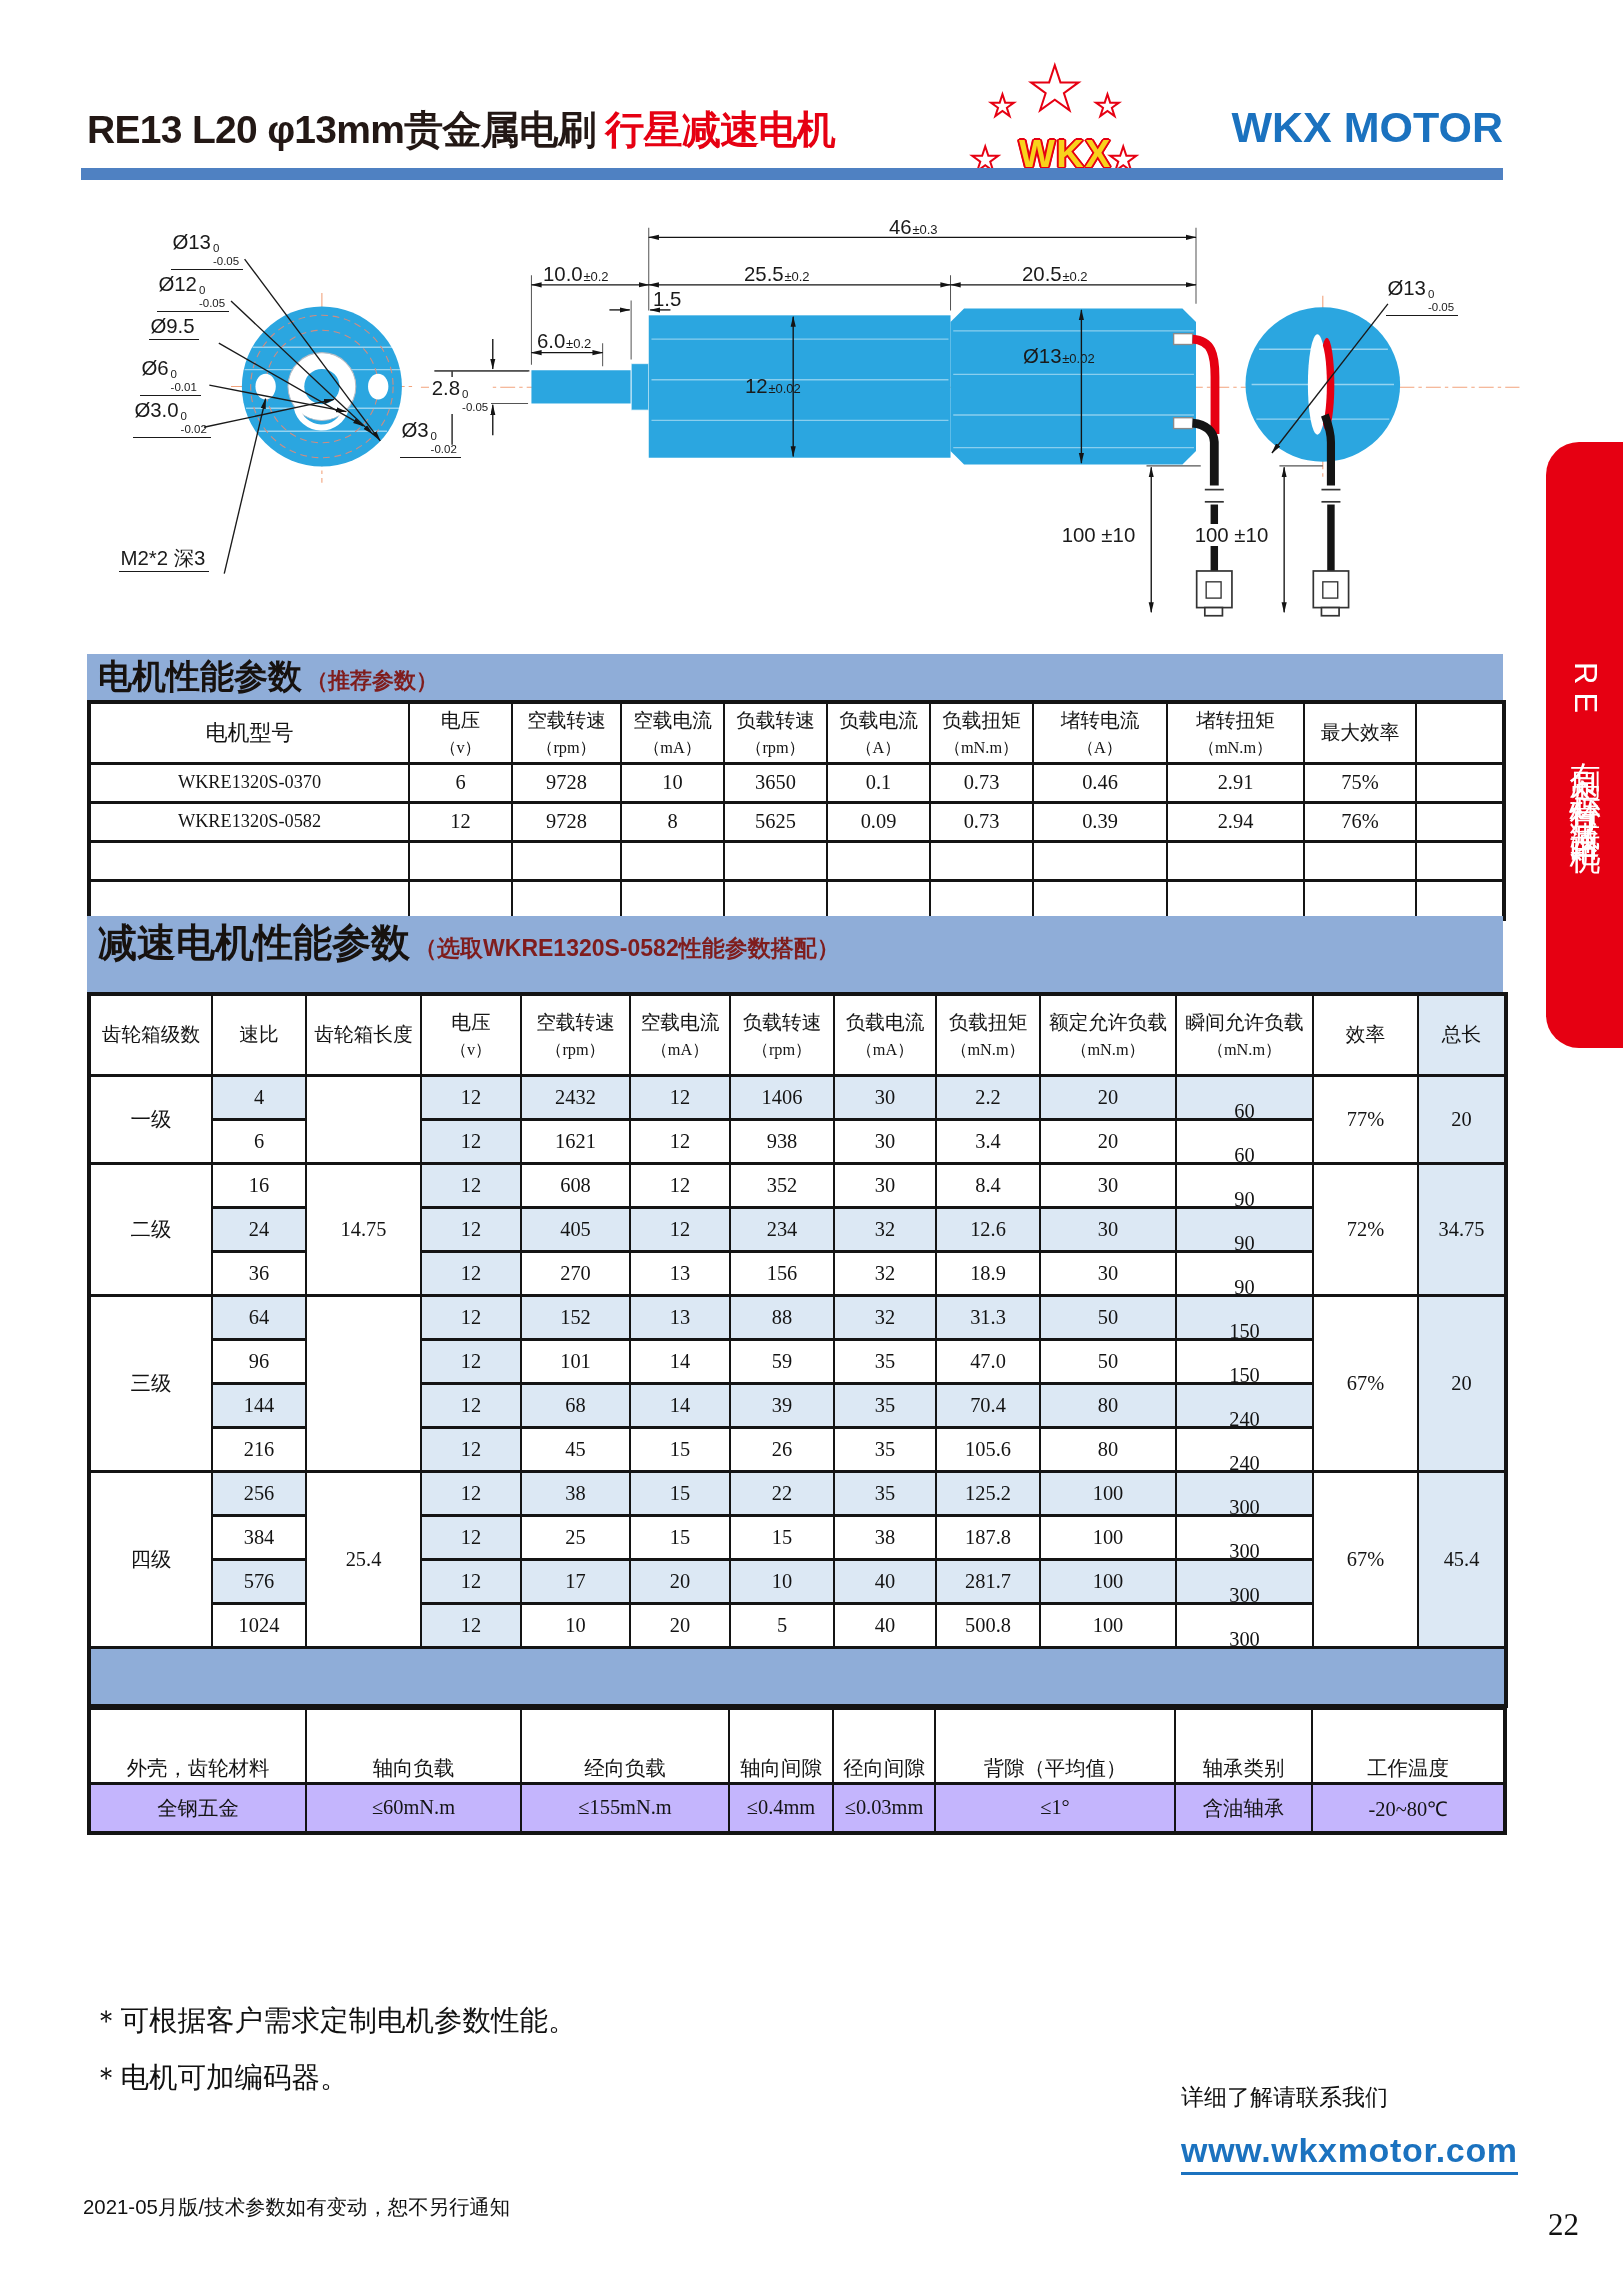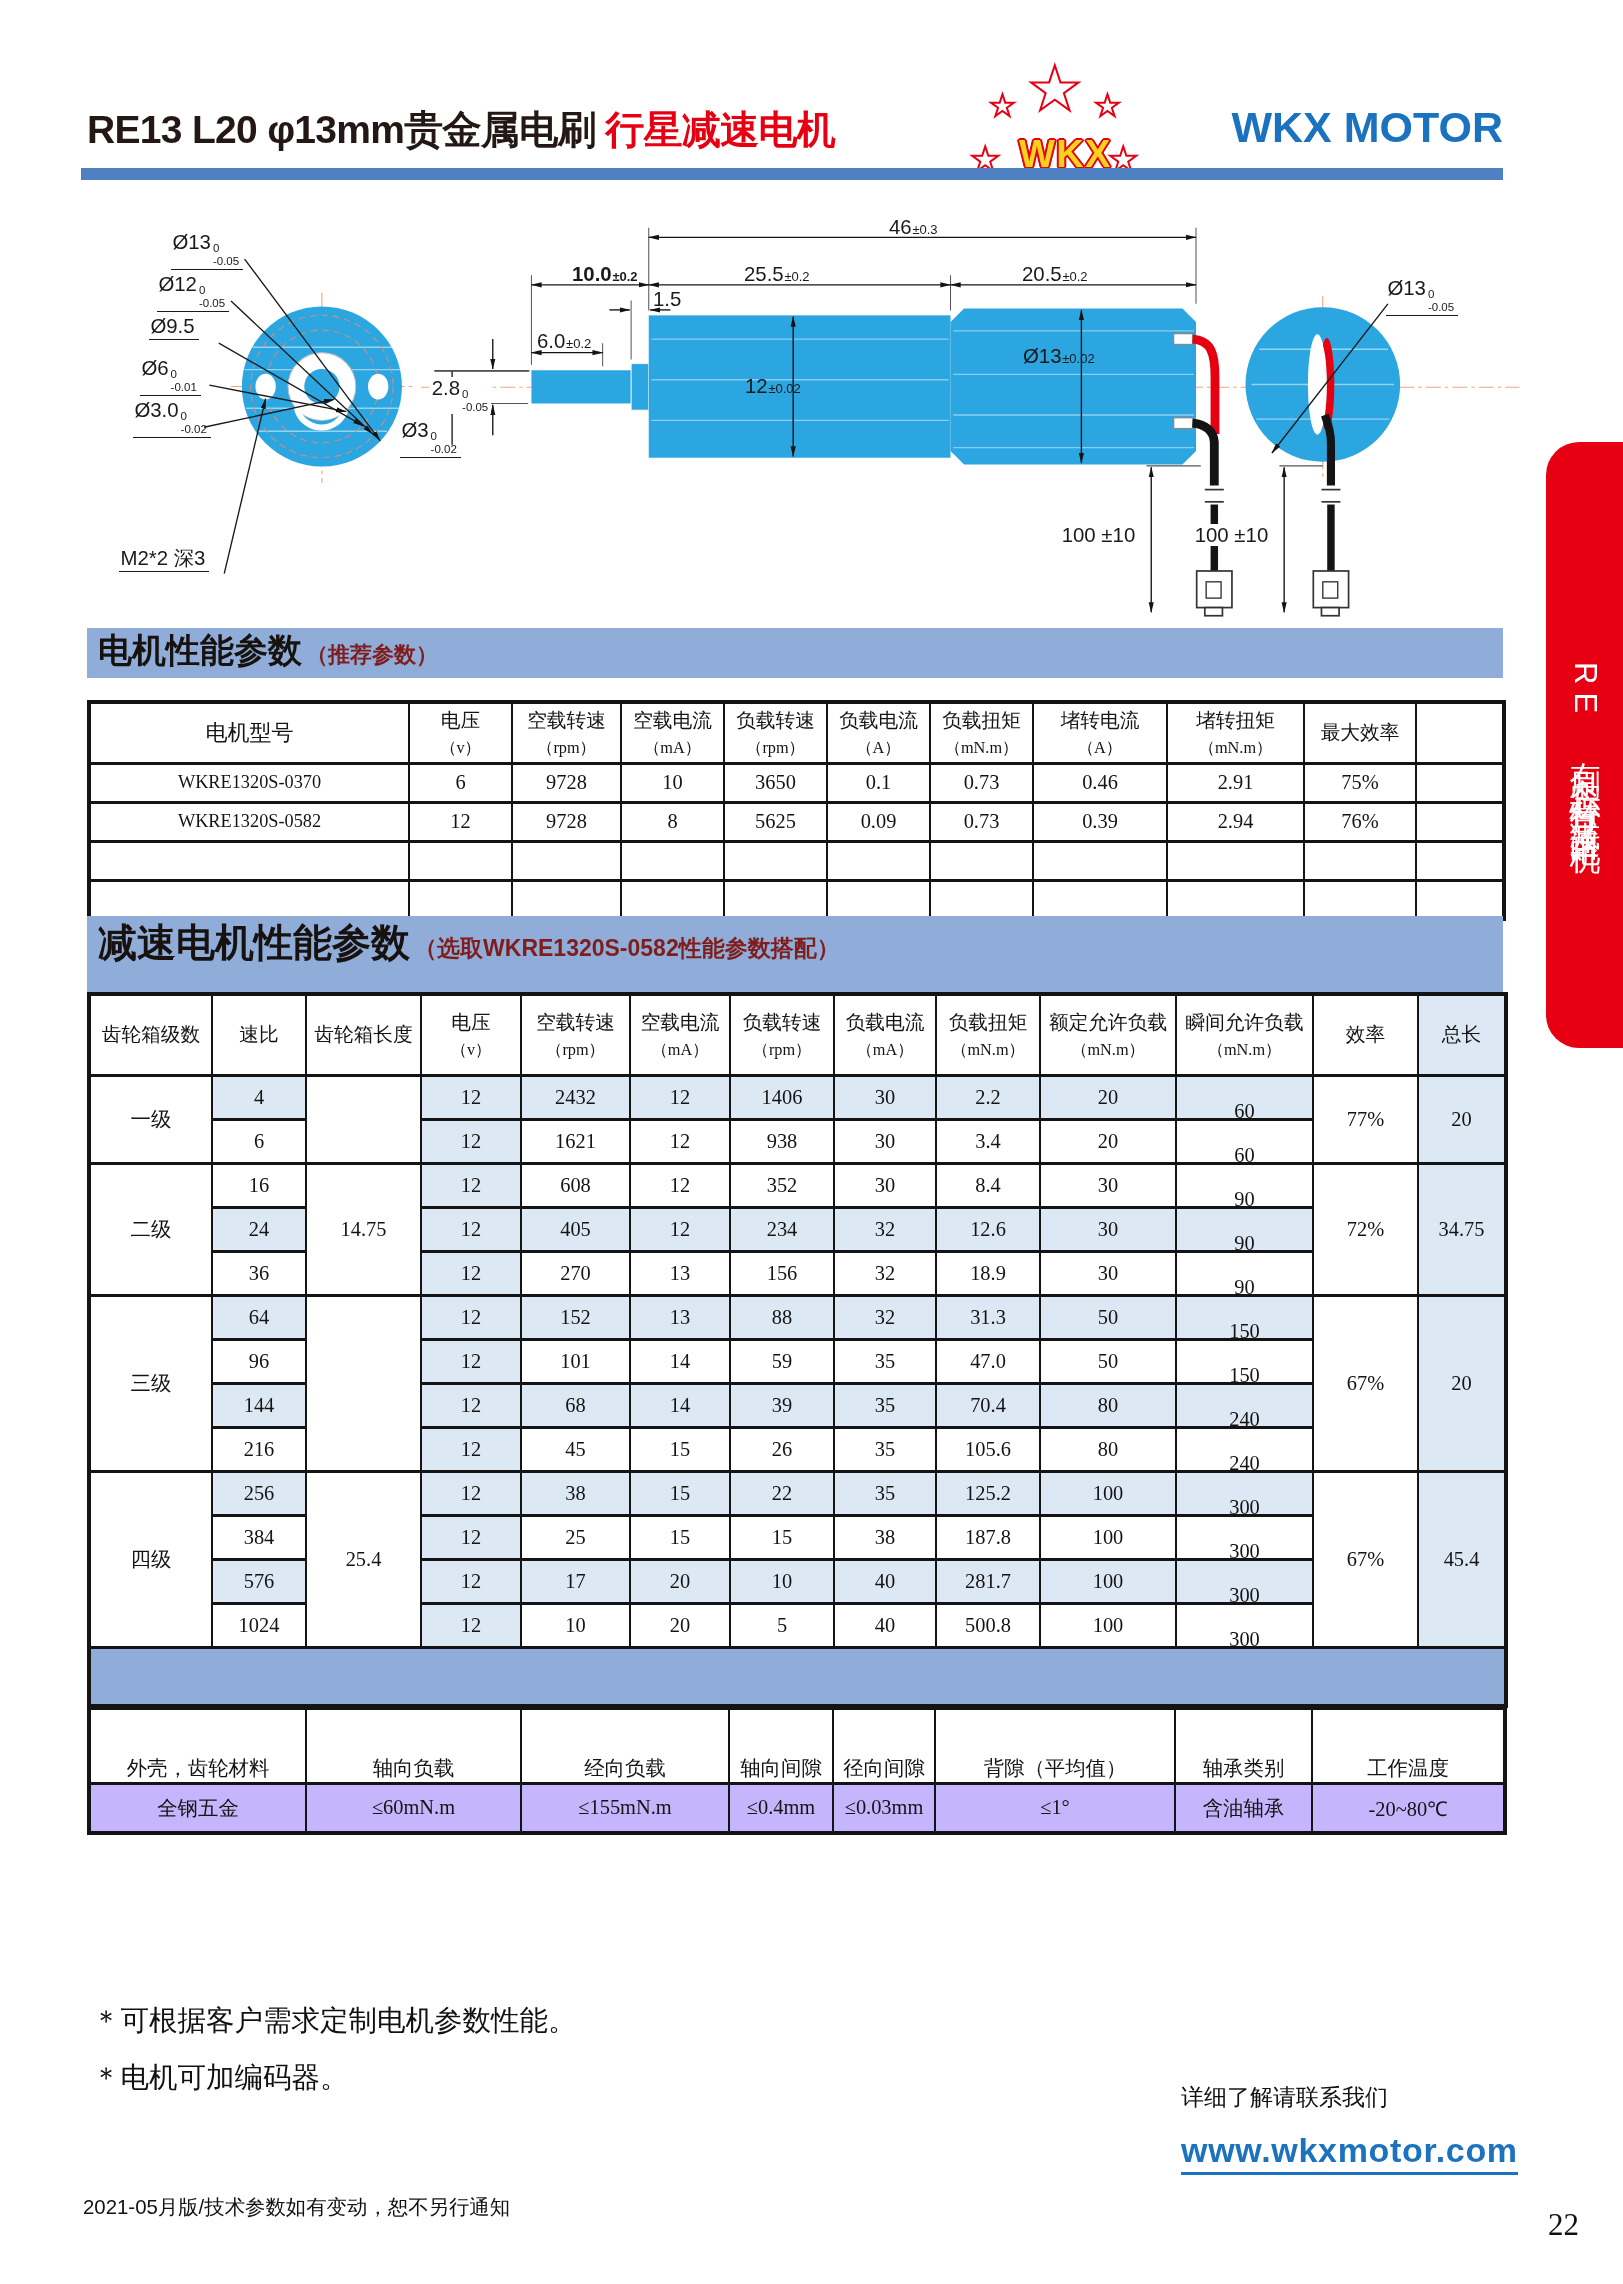--- a/index.html
+++ b/index.html
@@ -32,21 +32,21 @@
   .dim { position:absolute; font-size:20.4px; color:#1a1a1a; white-space:nowrap; line-height:1.1; }
   .dim .tol { display:inline-flex; flex-direction:column; font-size:11.5px; line-height:1.1; vertical-align:-3.4px; margin-left:2px; text-align:left; }
   .dim .pm { font-size:13px; vertical-align:0px; margin-left:0.7px; }
   .dim.lead { border-bottom:1.4px solid #1a1a1a; padding:0 4.1px 1.4px 1.4px; }
   .dim.bg { background:#fff; padding:0 2.7px; }
 
   
   .band { position:absolute; left:87px; width:1416px; background:#8fadd8; display:flex; align-items:baseline; padding-left:11px; }
   .band .b-title { font-weight:bold; color:#17120f; font-family:"Liberation Sans",sans-serif; }
   .band .b-sub { font-weight:bold; color:#7f1d1d; margin-left:4.1px; font-family:"Liberation Sans",sans-serif; }
-  .band1 { top:628px; height:50px; }
+  .band1 { top:654px; height:50px; }
   .band1 .b-title { font-size:34px; }
   .band1 .b-sub { font-size:22px; }
   .band2 { top:916px; height:76px; }
   .band2 .b-title { font-size:39px; }
   .band2 .b-sub { font-size:23px; }
 
   table.data { position:absolute; left:87px; border-collapse:collapse; table-layout:fixed; width:1416px; background:#fff; }
   table.data td, table.data th { border:2px solid #141414; border-top-width:3.4px; border-bottom-width:3.4px; text-align:center; vertical-align:middle;
     font-family:"Liberation Serif",serif; font-weight:normal; color:#141414; overflow:hidden; }
   table.data { border:4.1px solid #141414; }
@@ -254,21 +254,21 @@
   <div class="dim lead" style="left:400px; top:419px;"><span>Ø3</span><span class="tol">
         <span>0</span>
         <span>-0.02</span>
       </span></div>
 
   <div class="dim bg" style="left:429px; top:377px;"><span>2.8</span><span class="tol">
         <span>0</span>
         <span>-0.05</span>
       </span></div>
   <div class="dim" style="left:537px; top:330px;"><span>6.0</span><span class="pm">±0.2</span></div>
-  <div class="dim" style="left:572px; top:263px;font-weight:bold;"><span>10.0</span><span class="pm">±0.2</span></div>
+  <div class="dim" style="left:543px; top:263px;"><span>10.0</span><span class="pm">±0.2</span></div>
   <div class="dim" style="left:653px; top:288px;"><span>1.5</span></div>
   <div class="dim" style="left:744px; top:263px;"><span>25.5</span><span class="pm">±0.2</span></div>
   <div class="dim" style="left:1022px; top:263px;"><span>20.5</span><span class="pm">±0.2</span></div>
   <div class="dim" style="left:889px; top:216px;"><span>46</span><span class="pm">±0.3</span></div>
   <div class="dim" style="left:745px; top:375px;"><span>12</span><span class="pm">±0.02</span></div>
   <div class="dim" style="left:1023px; top:345px;"><span>Ø13</span><span class="pm">±0.02</span></div>
   <div class="dim bg" style="left:1059px; top:524px;"><span>100 ±10</span></div>
   <div class="dim bg" style="left:1192px; top:524px;"><span>100 ±10</span></div>
   <div class="dim lead" style="left:1386px; top:277px;"><span>Ø13</span><span class="tol">
         <span>0</span>

